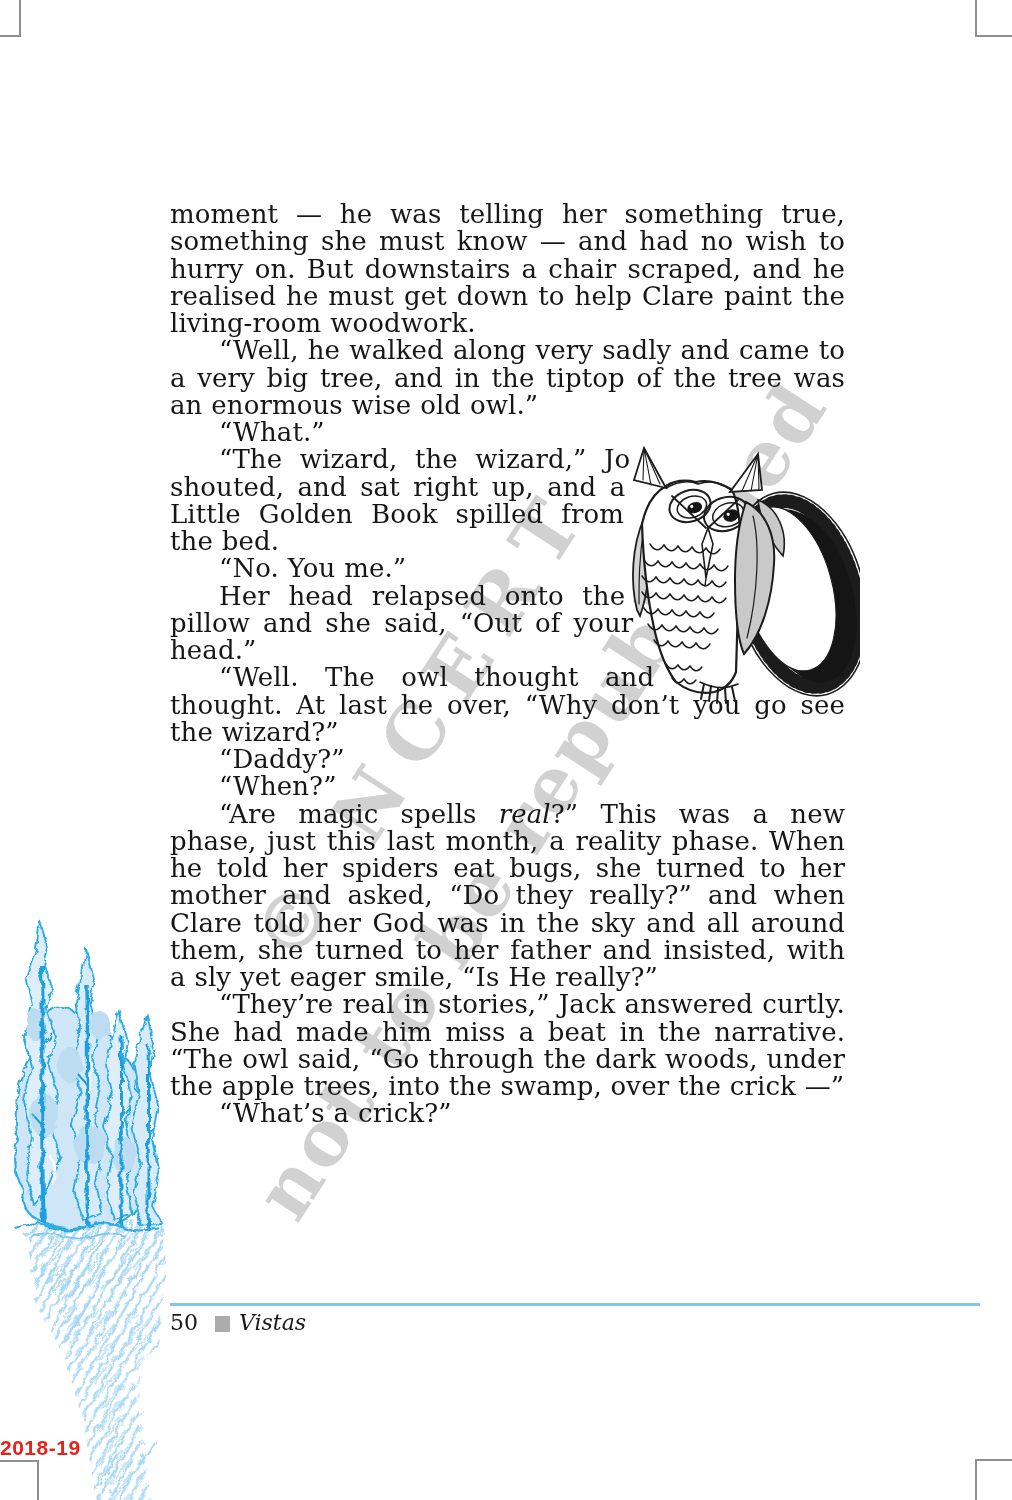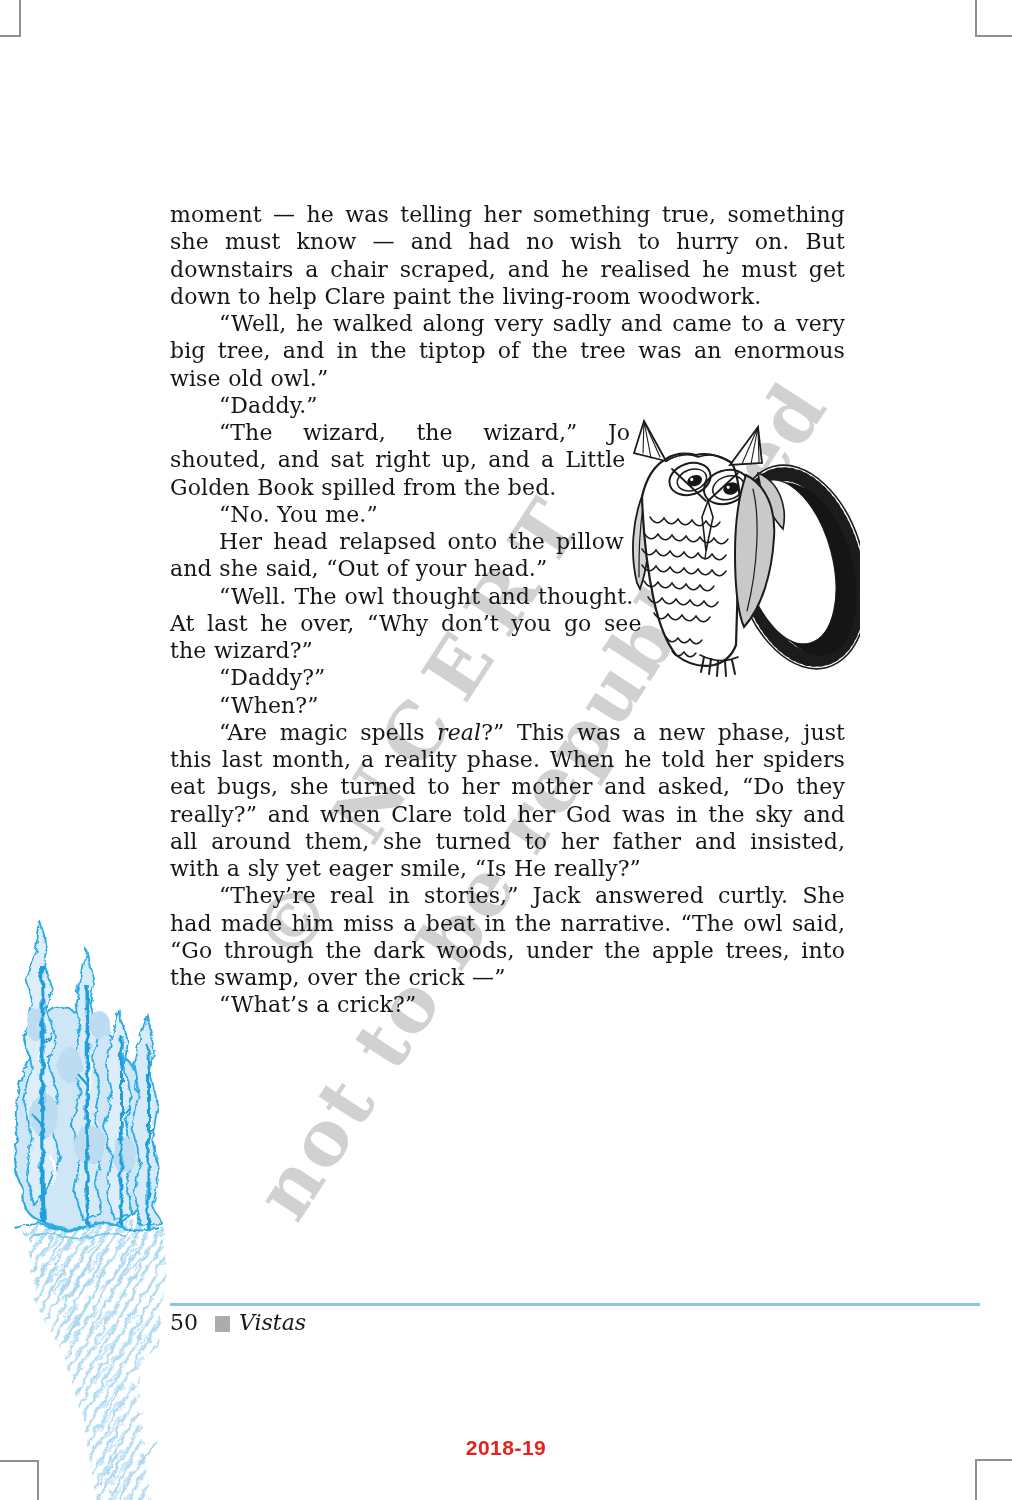--- a/index.html
+++ b/index.html
@@ -16,40 +16,40 @@
   
   .watermark{position:absolute;left:482px;top:762px;z-index:1;
              transform:translate(-50%,-50%) rotate(-57deg);
              text-align:center;white-space:nowrap;color:#c6c6c6;font-weight:bold;
              font-family:"DejaVu Serif",serif;opacity:.8;}
   .wm-line1{font-size:76px;letter-spacing:20px;line-height:142px;}
   .wm-line2{font-size:76px;letter-spacing:3px;line-height:142px;}
 
   
   .text-col{position:absolute;left:170px;top:201px;width:675px;z-index:2;
-            font-size:22px;line-height:27.25px;color:#161616;
+            font-size:26px;line-height:27.25px;color:#161616;
             text-align:justify;hyphens:none;word-spacing:.5px;letter-spacing:.1px;}
   .text-col p{margin:0;text-indent:49px;}
   .text-col p.noindent{text-indent:0;}
 
   
   .owl-float{float:right;width:215px;height:245px;position:relative;margin-left:6px;
              shape-outside:polygon(18px 0px,215px 0px,215px 245px,52px 245px,26px 198px,2px 118px,8px 48px);
              shape-margin:6px;}
   .owl-float svg{position:absolute;left:-10px;top:-4px;}
 
   
   .trees{position:absolute;left:0;top:905px;z-index:3;}
 
   
   .footer-rule{position:absolute;left:170px;top:1303px;width:810px;height:3px;background:#85c6ea;z-index:2;}
   .footer{position:absolute;left:170px;top:1310px;z-index:4;font-size:22px;color:#191919;}
   .footer .sq{display:inline-block;width:15px;height:16px;background:#acacac;margin:0 9px 0 17px;vertical-align:-2px;}
   .footer .vistas{font-style:italic;text-align:right;}
-  .year{position:absolute;left:0;top:1436px;width:1012px;text-align:center;z-index:4;
+  .year{position:absolute;left:0;top:1436px;width:1012px;z-index:4;
         font-family:"Liberation Sans",sans-serif;font-weight:bold;font-size:21px;
         letter-spacing:.5px;color:#e7221c;}
 </style>
 </head>
 <body>
 
 <div class="page">
 
   <div class="crop crop-tl"></div>
   <div class="crop crop-tr"></div>
@@ -57,21 +57,21 @@
   <div class="crop crop-br"></div>
 
   <div class="watermark">
     <div class="wm-line1">© NCERT</div>
     <div class="wm-line2">not to be republished</div>
   </div>
 
   <div class="text-col">
     <p class="noindent">moment — he was telling her something true, something she must know — and had no wish to hurry on. But downstairs a chair scraped, and he realised he must get down to help Clare paint the living-room woodwork.</p>
     <p>“Well, he walked along very sadly and came to a very big tree, and in the tiptop of the tree was an enormous wise old owl.”</p>
-    <p>“Daddy.”</p>
+    <p>“What.”</p>
 
     <div class="owl-float">
       <svg width="240" height="268" viewBox="0 0 240 268">
         <g stroke="#1c1c1c" fill="none" stroke-linecap="round">
 
           <g transform="rotate(-15 180 152)">
             <ellipse cx="180" cy="152" rx="64" ry="104" fill="#ffffff" stroke-width="1.6"></ellipse>
             <ellipse cx="180" cy="152" rx="55" ry="95" stroke-width="14" stroke-dasharray="2.6 4.2"></ellipse>
             <ellipse cx="180" cy="152" rx="47" ry="86" stroke-width="1.4"></ellipse>
             <ellipse cx="184" cy="156" rx="48" ry="88" fill="#151515" stroke="none"></ellipse>

